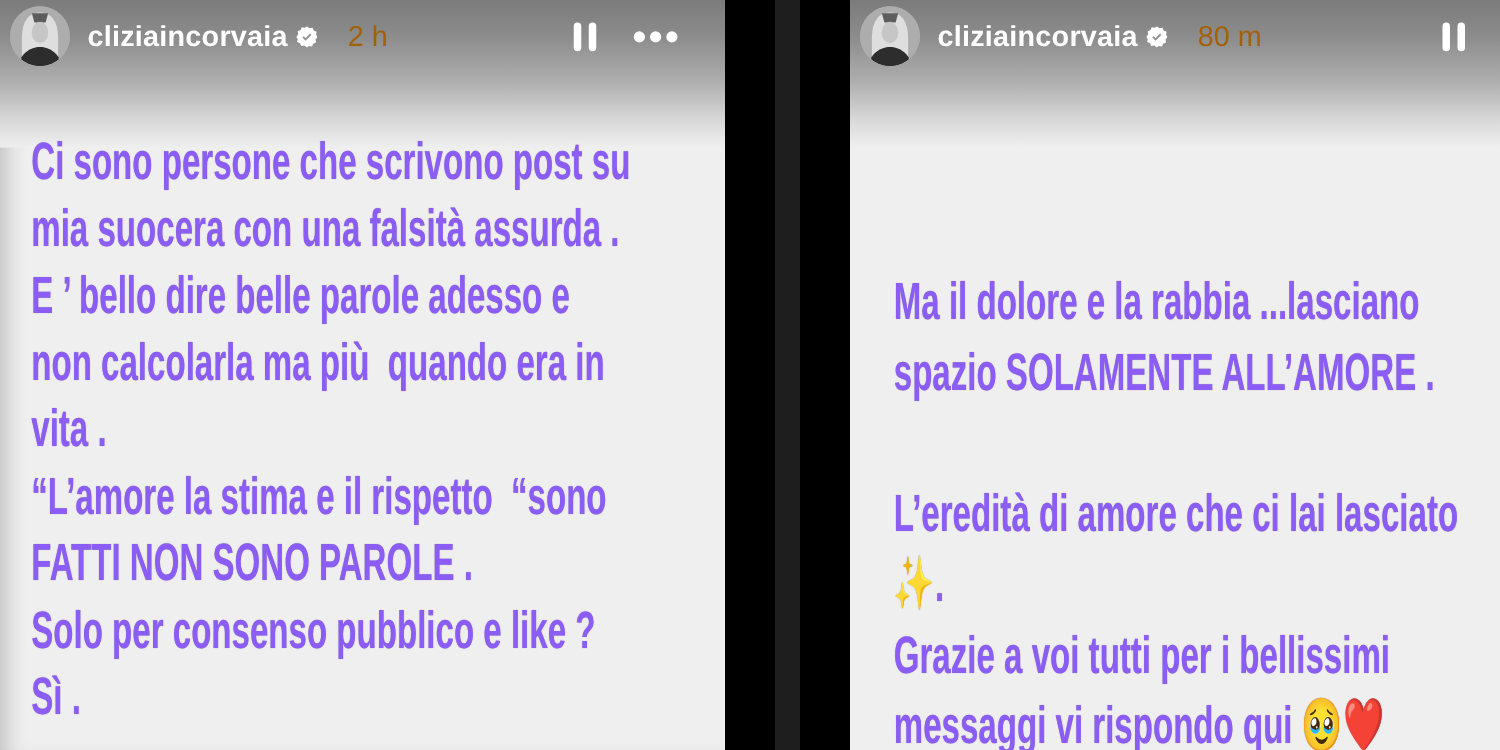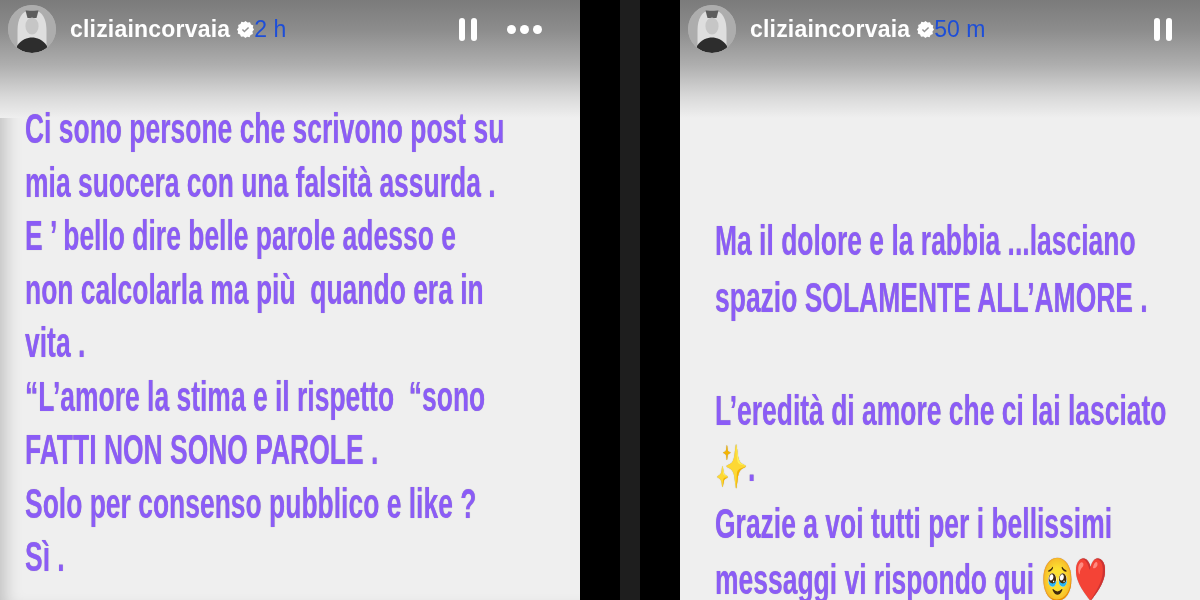--- a/index.html
+++ b/index.html
@@ -31,21 +31,21 @@
     width:48px;height:48px;border-radius:50%;overflow:hidden;flex:none;
     background:#b3b3b3;cursor:pointer;
   }
   .avatar svg{display:block;width:48px;height:48px;}
   .username{
     margin-left:14px;font-size:23px;font-weight:700;color:#ffffff;
     letter-spacing:0.2px;cursor:pointer;white-space:nowrap;
   }
   .badge{margin-left:7px;width:17px;height:17px;flex:none;display:flex;}
   .badge svg{width:17px;height:17px;}
-  .time{margin-left:0;font-size:23px;font-weight:400;color:#1d4ed8;white-space:nowrap;}
+  .time{margin-left:24px;font-size:23px;font-weight:400;color:#a16207;white-space:nowrap;}
 
   .pause{margin-left:auto;display:flex;gap:6px;cursor:pointer;padding:2px;}
   .pause i{display:block;width:6px;height:23px;background:#ffffff;border-radius:3px;}
   .more{margin-left:28px;display:flex;gap:4px;align-items:center;cursor:pointer;padding:4px 0;}
   .more b{display:block;width:9px;height:9px;border-radius:50%;background:#ffffff;}
 
   .text-block{
     position:absolute;color:#8b5cf6;font-weight:700;font-size:42px;
     white-space:pre;text-shadow:0 0 1px rgba(20,20,20,0.35);
   }
@@ -120,21 +120,21 @@
           </g>
         </svg>
       </div>
       <span class="username">cliziaincorvaia</span>
       <span class="badge">
         <svg viewBox="0 0 24 24">
           <path d="M12 0l2.9 2.2 3.5-.6 1.3 3.3 3.3 1.3-.6 3.5L24 12l-2.2 2.9.6 3.5-3.3 1.3-1.3 3.3-3.5-.6L12 24l-2.9-2.2-3.5.6-1.3-3.3-3.3-1.3.6-3.5L0 12l2.2-2.9-.6-3.5 3.3-1.3 1.3-3.3 3.5.6z" fill="#ffffff"></path>
           <path d="M10.5 16.4l-3.6-3.6 1.5-1.5 2.1 2.1 5.1-5.1 1.5 1.5z" fill="#949494"></path>
         </svg>
       </span>
-      <span class="time">50 m</span>
+      <span class="time">80 m</span>
       <div class="pause">
           <i></i>
           <i></i>
         </div>
       <div class="more">
           <b></b>
           <b></b>
           <b></b>
         </div>
     </header>

